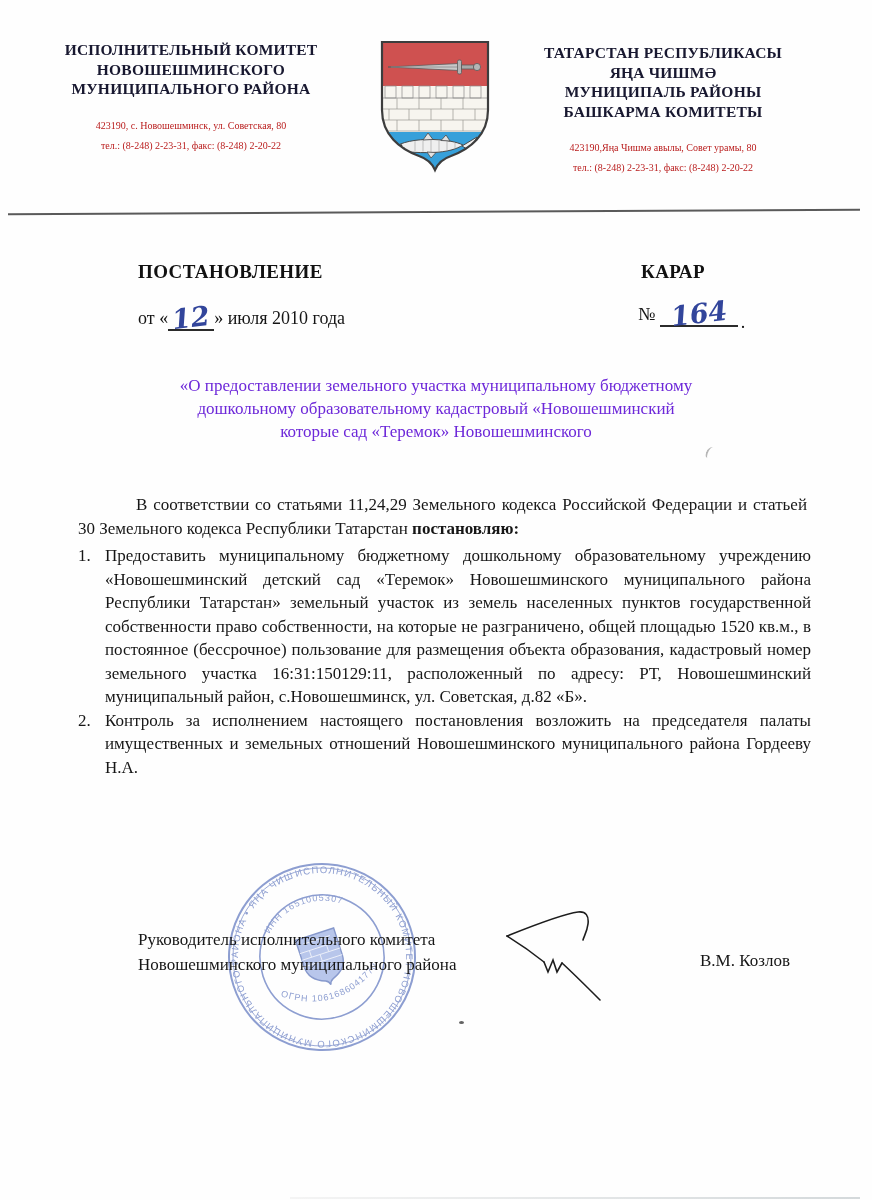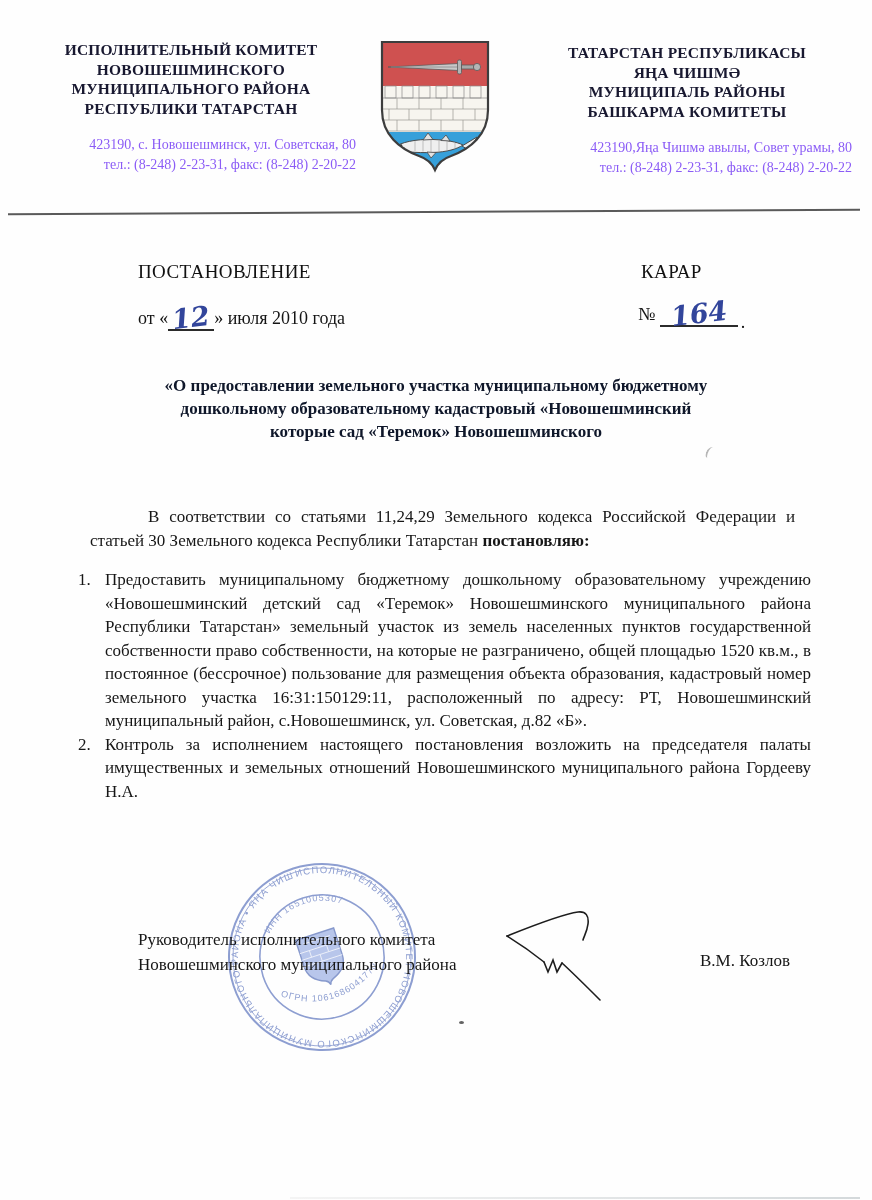--- a/index.html
+++ b/index.html
@@ -4,48 +4,48 @@
 <style>
   html,body{margin:0;padding:0;background:#e8e8e8;}
   .page{
     position:relative;width:872px;height:1200px;background:#fefefe;
     font-family:"Liberation Serif","DejaVu Serif",serif;color:#1c1c1c;
     overflow:hidden;margin:0 auto;
   }
   
   .org-block{position:absolute;text-align:center;}
   .org-left{left:26px;top:40px;width:330px;}
-  .org-right{left:522px;top:43px;width:330px;}
+  .org-right{left:498px;top:43px;width:330px;}
   .org-line{font-weight:bold;font-size:15.5px;line-height:19.5px;color:#181830;letter-spacing:.2px;}
   .addr-block{margin-top:17px;}
-  .addr-line{font-size:14px;line-height:20px;color:#8b5cf6;text-align:right;}
+  .addr-line{font-size:10px;line-height:20px;color:#b91c1c;}
   .emblem-wrap{position:absolute;left:371px;top:36px;width:128px;height:140px;}
   
   .rule{position:absolute;top:211px;left:8px;width:852px;height:0;
     border-top:2px solid #5a5a5a;transform:rotate(-0.3deg);}
   
-  .doctype{position:absolute;font-weight:normal;font-size:19px;letter-spacing:.4px;color:#111;}
+  .doctype{position:absolute;font-weight:bold;font-size:19px;letter-spacing:.4px;color:#111;}
   .dt-ru{left:138px;top:261px;}
   .dt-tat{left:641px;top:261px;}
   .dateline{position:absolute;left:138px;top:306px;font-size:18px;color:#151515;}
   .numline{position:absolute;left:638px;top:302px;font-size:18px;color:#151515;}
   .hw-slot{display:inline-block;text-align:center;border-bottom:2px solid #2b2b2b;
     vertical-align:baseline;padding:0 2px;}
   .hw{font-family:"DejaVu Serif",serif;font-style:italic;font-weight:bold;color:#32459b;
     font-size:27px;display:inline-block;transform:rotate(-7deg);line-height:18px;position:relative;top:3px;}
   .num-period{position:relative;top:8px;left:3px;}
   
   .title{position:absolute;left:56px;top:374px;width:760px;text-align:center;
-    font-weight:bold;font-size:17px;line-height:23px;color:#0f172a;}
+    font-weight:normal;font-size:17px;line-height:23px;color:#6d28d9;}
   .title-artifact{position:absolute;left:706px;top:447px;width:7px;height:12px;
     border-left:2px solid #9a9a9a;border-radius:60% 0 0 40%;transform:rotate(18deg);opacity:.7;}
   
   .content{position:absolute;left:74px;top:489px;width:737px;font-size:17px;
     line-height:23.5px;color:#161616;text-align:justify;}
-  .intro{margin:16px;text-indent:58px;}
+  .intro{margin:4px;text-indent:58px;}
   .intro b{font-weight:bold;}
   .olist{margin:0;padding:0;list-style:none;}
   .olist li{position:relative;padding-left:31px;text-align:justify;}
   .li-num{position:absolute;left:4px;top:0;}
   
   .sig-role{position:absolute;left:138px;top:928px;font-size:17px;line-height:24.5px;color:#161616;}
   .sig-name{position:absolute;left:700px;top:951px;font-size:17px;color:#161616;}
   .sig-ink{position:absolute;left:462px;top:880px;}
   .stamp{position:absolute;left:222px;top:857px;opacity:.8;}
   .dot-artifact{position:absolute;left:459px;top:1021px;width:5px;height:3px;
@@ -55,21 +55,20 @@
 </style>
 </head>
 <body>
 
 <div class="page">
 
   <div class="org-block org-left">
     <div class="org-line">ИСПОЛНИТЕЛЬНЫЙ КОМИТЕТ</div>
     <div class="org-line">НОВОШЕШМИНСКОГО</div>
     <div class="org-line">МУНИЦИПАЛЬНОГО РАЙОНА</div>
-    <div class="org-line">РЕСПУБЛИКИ ТАТАРСТАН</div>
     <div class="addr-block">
       <div class="addr-line">423190, с. Новошешминск, ул. Советская, 80</div>
       <div class="addr-line">тел.: (8-248) 2-23-31, факс: (8-248) 2-20-22</div>
     </div>
   </div>
 
   <div class="emblem-wrap">
     <svg width="128" height="140" viewBox="0 0 128 140">
       <defs>
         <clipPath id="shieldClip">

